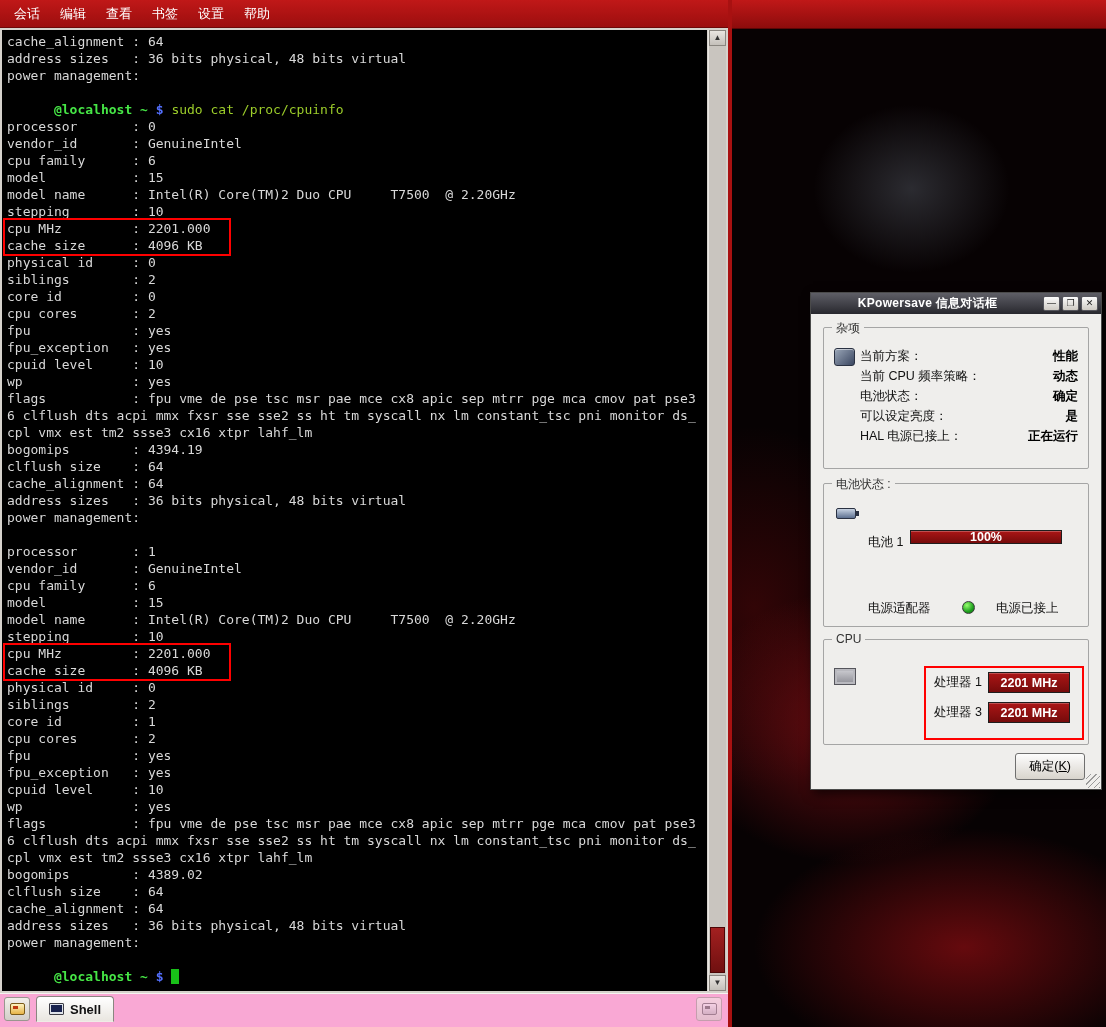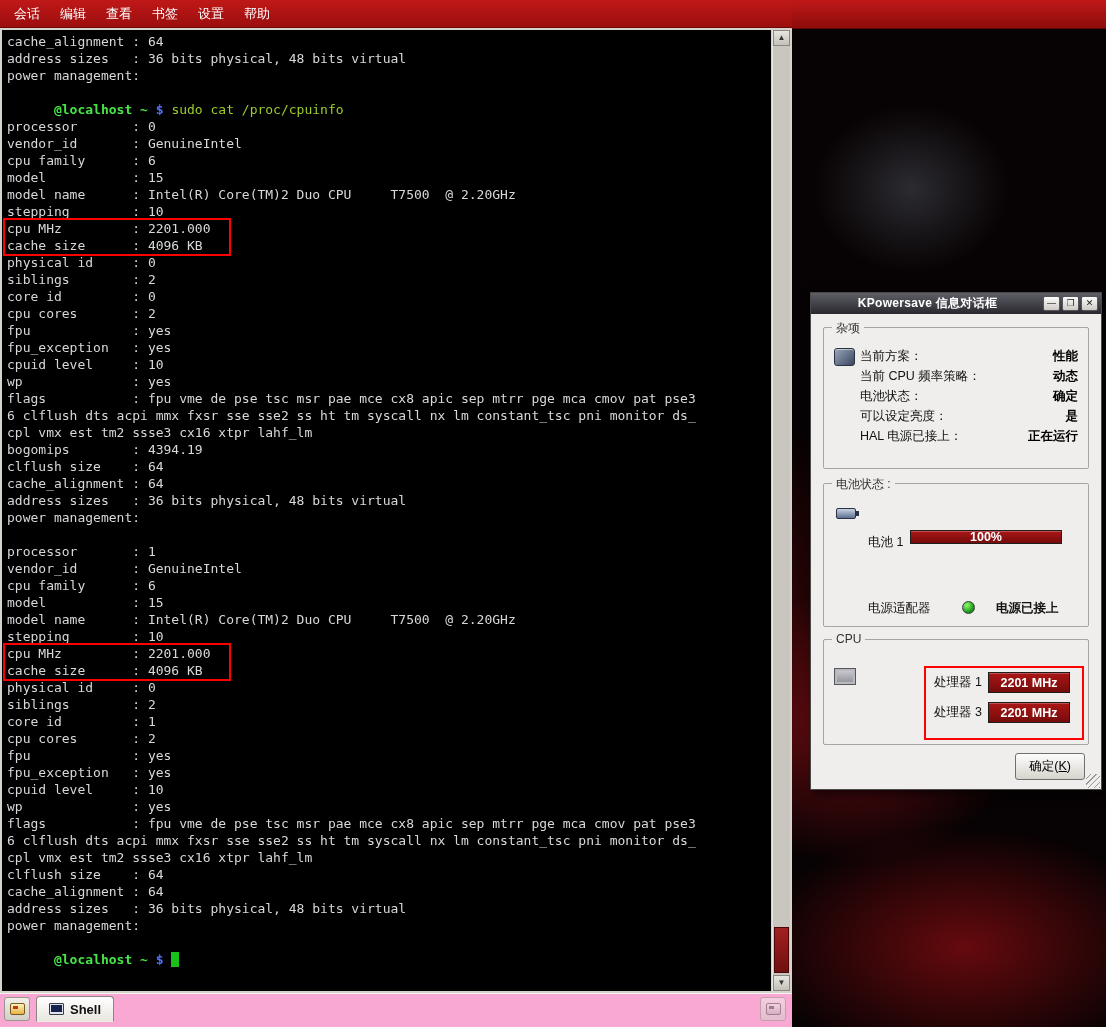--- a/index.html
+++ b/index.html
@@ -1,20 +1,20 @@
 <!DOCTYPE html>
 <html><head>
 <meta charset="utf-8">
 <style>
   * { margin:0; padding:0; box-sizing:border-box; }
   html,body { width:1106px; height:1027px; background:#000; font-family:"Liberation Sans", sans-serif; }
   .screen { position:relative; width:1106px; height:1027px; overflow:hidden; }
 
   
-  .terminal-window { position:absolute; left:0; top:0; width:792px; height:1027px; background:#d6d2cc; }
+  .terminal-window { position:absolute; left:0; top:0; width:728px; height:1027px; background:#d6d2cc; }
   .menu-bar { height:28px; background:linear-gradient(#c01818,#9c0e0e); display:flex; align-items:center; padding:0 4px; border-bottom:1px solid #6e0808; }
   .menu-item { color:#fff; font-size:13px; padding:4px 10px; cursor:default; }
 
   .terminal-frame { position:absolute; top:28px; left:0; right:0; bottom:34px; background:#d6d2cc; }
   .term-body { position:absolute; left:2px; top:2px; right:21px; bottom:2px; background:#000;
                padding:3px 0 0 5px; font:13px/17px "DejaVu Sans Mono", monospace; color:#d8d8d8;
                overflow:hidden; }
   .term-line { white-space:pre; height:17px; }
   .t-user  { color:#000; }
   .t-green { color:#46e646; font-weight:bold; }
@@ -82,21 +82,21 @@
   .battery-icon { position:absolute; left:12px; top:24px; width:20px; height:11px; border:1px solid #2a3142;
                   border-radius:2px; background:linear-gradient(#c7d2e2,#5d7090); }
   .battery-icon::after { content:""; position:absolute; right:-4px; top:2px; width:3px; height:5px; background:#2a3142; }
   .batt-label { position:absolute; left:44px; top:50px; }
   .batt-bar { position:absolute; left:86px; top:46px; width:152px; height:14px; }
   .pbar { display:flex; align-items:center; justify-content:center; background:linear-gradient(#ab1616,#760b0b);
           border:1px solid #1e1e1e; color:#fff; font-weight:bold; font-size:12.5px; box-shadow:inset 0 1px rgba(255,255,255,.25); }
   .adapter-label { position:absolute; left:44px; top:116px; }
   .led { position:absolute; left:138px; top:117px; width:13px; height:13px; border-radius:50%;
          background:radial-gradient(circle at 35% 30%, #96ff6e, #20a020 60%, #0c660c); border:1px solid #3a3a3a; }
-  .adapter-status { position:absolute; left:172px; top:116px;font-weight:bold; }
+  .adapter-status { position:absolute; left:172px; top:116px; }
 
   .cpu-icon { position:absolute; left:10px; top:28px; width:22px; height:17px; background:linear-gradient(#cfcfd4,#8e8e96);
               border:1px solid #55555c; box-shadow:inset 0 0 0 2px #b9b9bf; }
   .cpu-annotation { position:absolute; left:100px; top:26px; width:160px; height:74px; border:2px solid #ff0000; pointer-events:none; }
   .cpu-rows { position:absolute; left:110px; top:32px; }
   .cpu-row { display:flex; align-items:center; gap:0; margin-bottom:9px; height:21px; }
   .cpu-label { width:54px; white-space:nowrap; }
   .cpu-bar { width:82px; height:21px; }
 
   .ok-btn { position:absolute; right:16px; top:460px; padding:4px 13px; font-size:12.5px; color:#000;
@@ -169,20 +169,21 @@
           <div class="term-line">siblings        : 2</div>
           <div class="term-line">core id         : 1</div>
           <div class="term-line">cpu cores       : 2</div>
           <div class="term-line">fpu             : yes</div>
           <div class="term-line">fpu_exception   : yes</div>
           <div class="term-line">cpuid level     : 10</div>
           <div class="term-line">wp              : yes</div>
           <div class="term-line">flags           : fpu vme de pse tsc msr pae mce cx8 apic sep mtrr pge mca cmov pat pse3</div>
           <div class="term-line">6 clflush dts acpi mmx fxsr sse sse2 ss ht tm syscall nx lm constant_tsc pni monitor ds_</div>
           <div class="term-line">cpl vmx est tm2 ssse3 cx16 xtpr lahf_lm</div>
+          <div class="term-line">bogomips        : 4389.02</div>
           <div class="term-line">clflush size    : 64</div>
           <div class="term-line">cache_alignment : 64</div>
           <div class="term-line">address sizes   : 36 bits physical, 48 bits virtual</div>
           <div class="term-line">power management:</div>
           <div class="term-line">&nbsp;</div>
           <div class="term-line"><span class="t-user">      </span><span class="t-green">@localhost ~</span><span class=""> </span><span class="t-blue">$</span><span class=""> </span><span class="t-cursor"> </span></div>
           <div class="term-hl" style="top: 188px; height: 38px; width: 228px;"></div>
           <div class="term-hl" style="top: 613px; height: 38px; width: 228px;"></div>
         </div>
       <div class="scrollbar">

